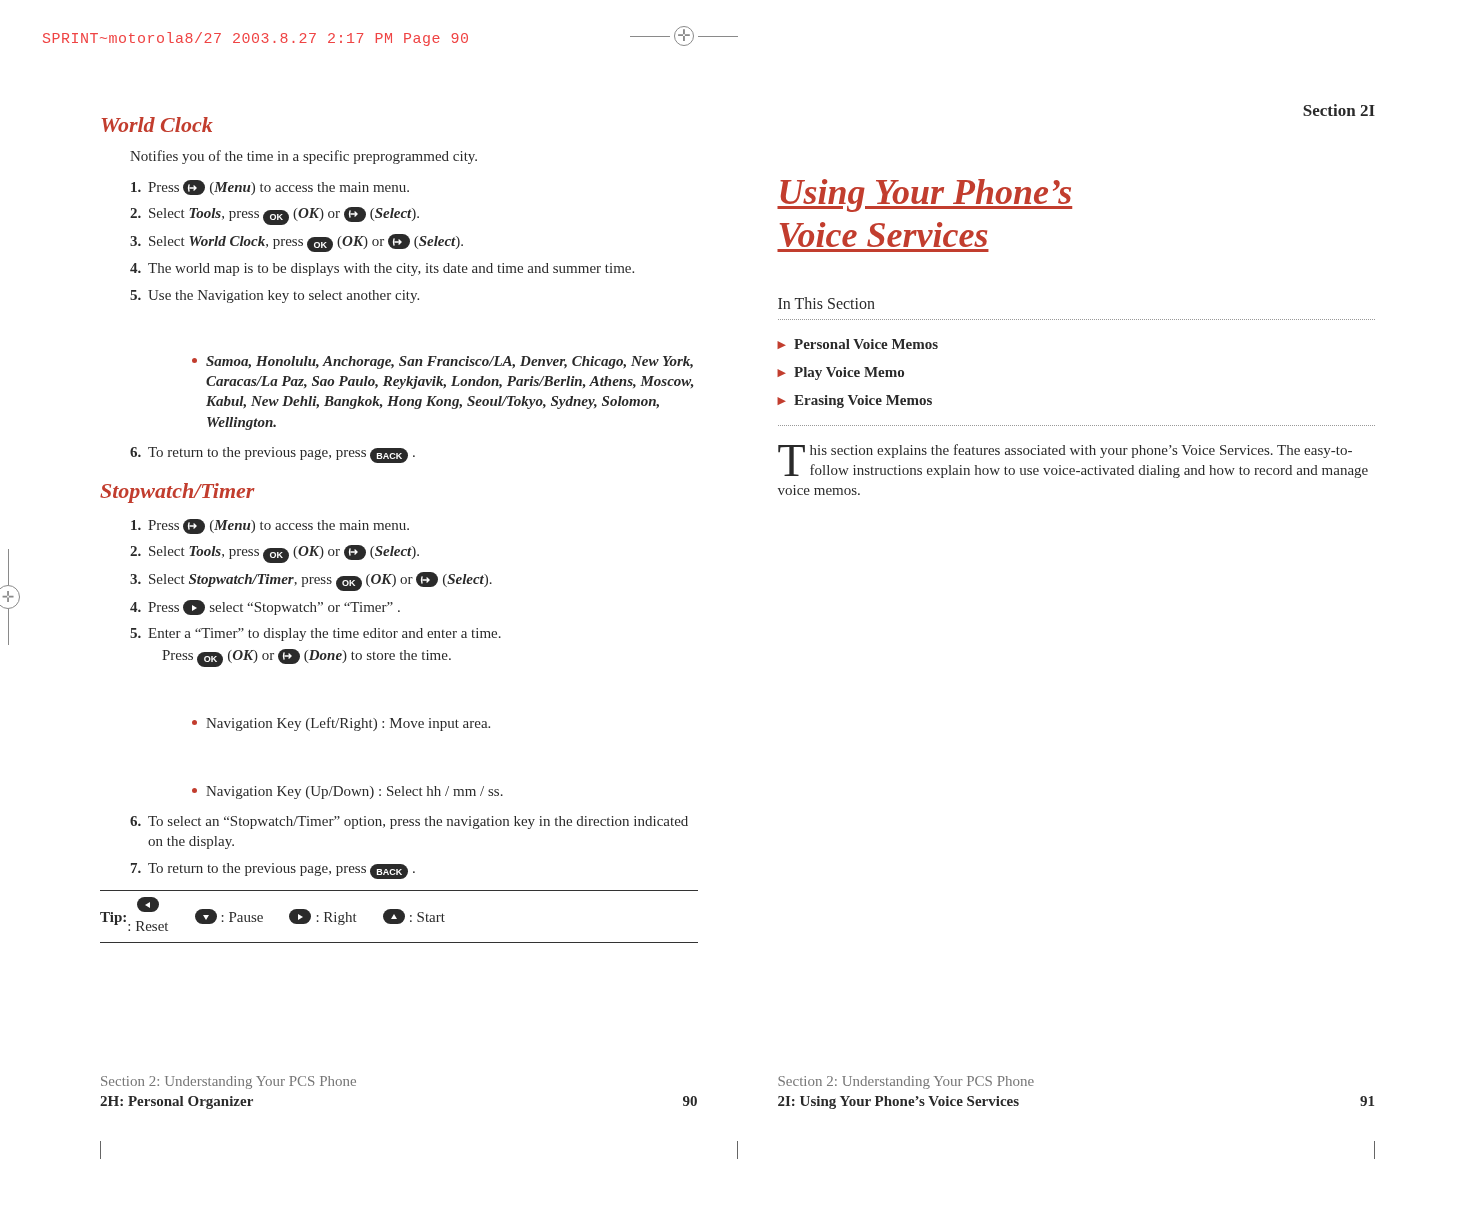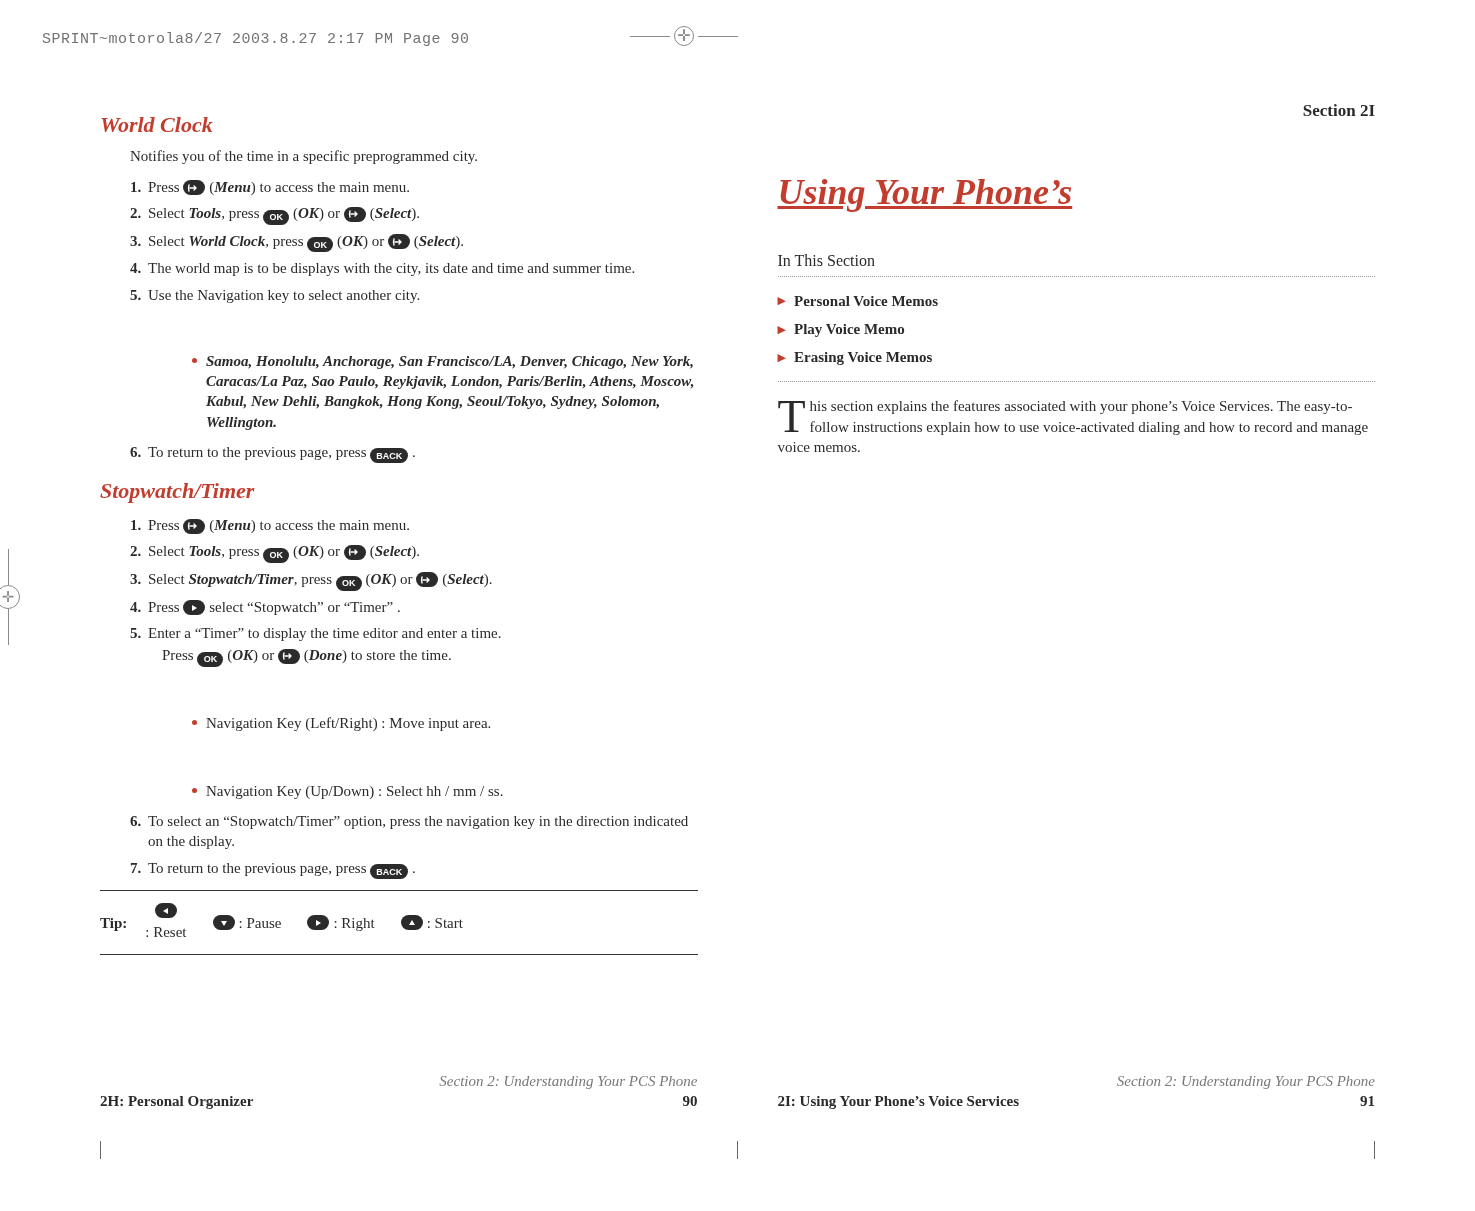--- a/index.html
+++ b/index.html
@@ -15,21 +15,21 @@
     line-height: 1.35;
   }
   
   .print-header {
     position: absolute;
     top: 30px;
     left: 42px;
     font-family: "Courier New", monospace;
     font-size: 15px;
     letter-spacing: 0.5px;
-    color: #737373;
+    color: #ef4444;
     display: flex;
     align-items: center;
     gap: 6px;
   }
   .reg-mark {
     position: absolute;
     top: 26px;
     left: 630px;
     display: flex;
     align-items: center;
@@ -88,34 +88,33 @@
   }
   .key-arrow {
     display:inline-flex; align-items:center; justify-content:center;
     width:22px; height:15px; border-radius:8px; background:#2b2b2b; color:#fff;
     vertical-align:-2px;
   }
   .key-arrow svg { display:block; }
   .tipbar {
     border-top:1px solid #333;
     border-bottom:1px solid #333;
-    padding:12px 0;
+    padding:6px 0;
     margin:8px 0 0 0;
     display:flex;
     align-items:center;
-    gap:18px;
     font-size:15px;
   }
   .tipbar .lbl { font-weight:bold; }
   .footer {
     position:absolute;
     bottom:0; left:0; right:0;
     font-family: Georgia, serif;
   }
-  .footer .top { font-style:italic; color:#777; font-size:15px;text-align:right; }
+  .footer .top { color:#777; font-size:15px; }
   .footer .bottom { font-weight:bold; font-size:15px; display:flex; justify-content:space-between; }
 
   
   .section-label { text-align:right; font-weight:bold; font-size:17px; }
   .big-title {
     color:#c23d2e; font-style:italic; font-weight:bold;
     font-size:36px; line-height:1.2; margin:48px 0 36px 0;text-decoration:underline;
   }
   .in-this {
     font-weight:normal; font-size:16px;
@@ -266,20 +265,21 @@
         <span>2H: Personal Organizer</span>
         <span>90</span>
       </div>
     </div>
   </div>
 
   <div class="page">
     <div class="section-label">Section 2I</div>
     <div class="big-title">
       <span>Using Your Phone’s</span><br>
+      <span>Voice Services</span>
     </div>
 
     <div class="in-this">In This Section</div>
     <div class="toc" id="toc">
         <div class="toc-item">
           <span class="tri">▶</span>
           <span class="txt">Personal Voice Memos</span>
         </div>
         <div class="toc-item">
           <span class="tri">▶</span>

